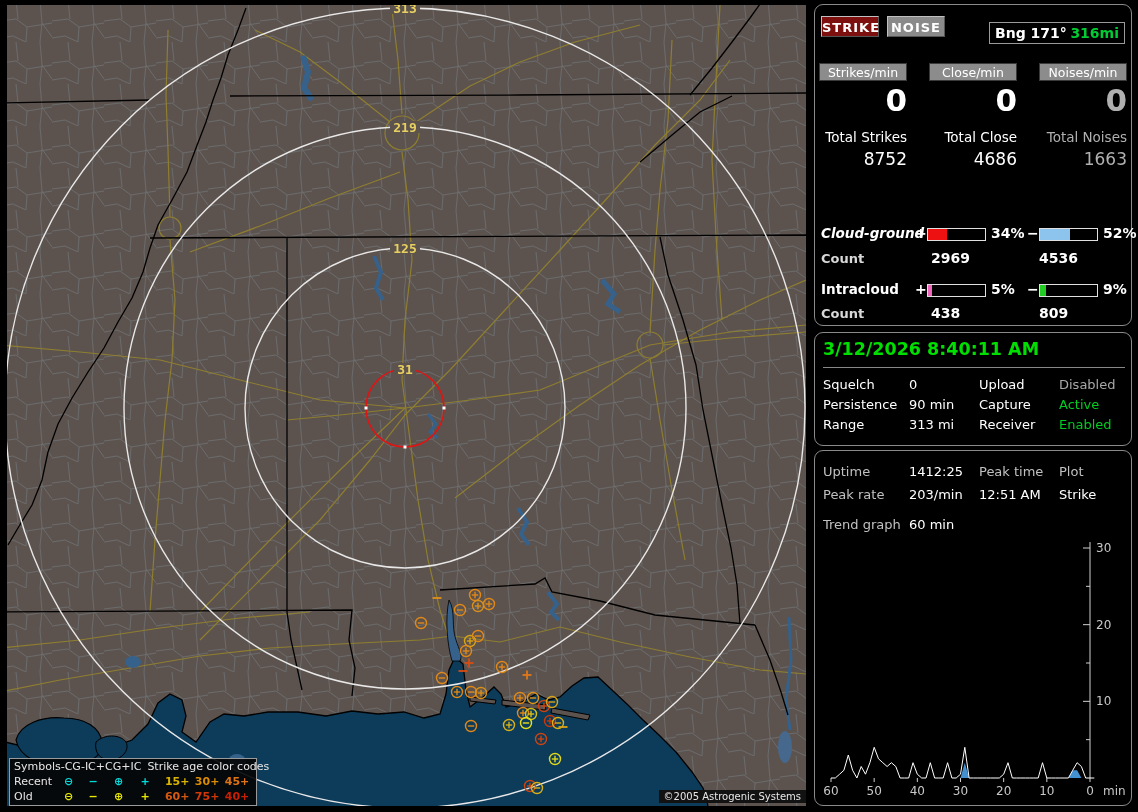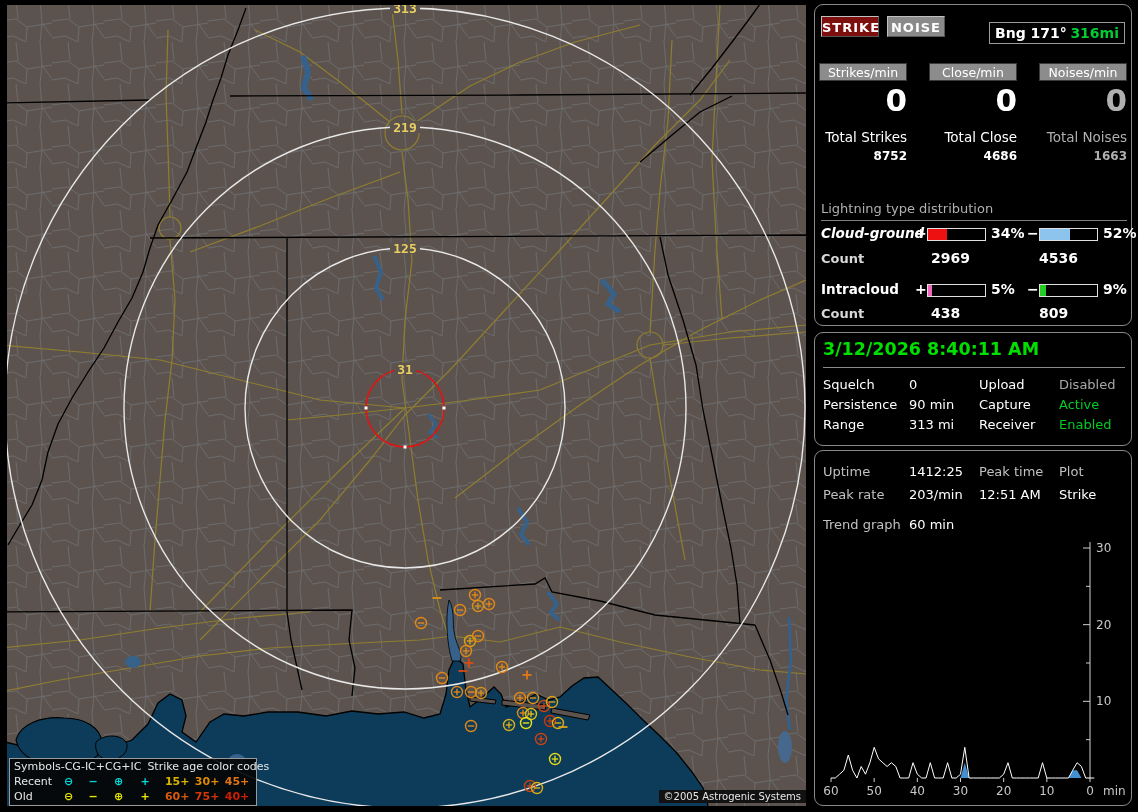--- a/index.html
+++ b/index.html
@@ -29,21 +29,21 @@
   #strike-btn{left:6px;width:58px;background:#7d0f0f;}
   #noise-btn{left:72px;width:58px;background:#8a8a8a;}
   #bng-box{position:absolute;right:6px;top:17px;width:136px;height:22px;line-height:20px;
            background:#000;border:1px solid #9a9a9a;font-size:14px;font-weight:bold;box-sizing:border-box;padding:0 5px;}
   #bng-box .mi{float:right;color:#00cc33;}
   .chip{position:absolute;top:58px;width:88px;height:18px;line-height:17px;text-align:center;
         font-size:12.5px;color:#fff;background:#8c8c8c;border:1px solid #3a3a3a;box-sizing:border-box;}
   .ccol{position:absolute;width:88px;text-align:right;}
   .zero{top:77px;font-size:31px;font-weight:bold;padding-right:4px;}
   .tlabel{top:124px;font-size:13.5px;}
-  .tval{top:144px;font-size:12px;font-weight:bold;}
+  .tval{top:144px;font-size:17px;font-weight:normal;}
   .dim{color:#b0b0b0;}
   #dist-title{position:absolute;left:6px;top:196px;width:306px;color:#b0b0b0;font-size:13px;
               border-bottom:1px solid #808080;padding-bottom:4px;}
   .dname{font-size:13.5px;font-weight:bold;}
   .dsign{font-size:14px;font-weight:bold;}
   .bar{position:absolute;width:57px;height:11px;border:1px solid #e0e0e0;background:#000;}
   .bar div{height:100%;width:0;}
   .dpct{font-size:14px;font-weight:bold;}
   .cnt{font-size:13px;font-weight:bold;color:#d8d8d8;}
   .cntv{font-size:14px;font-weight:bold;}
@@ -355,21 +355,20 @@
   <div class="abs ccol zero dim" style="left:224px;">0</div>
 
   <div class="abs ccol tlabel" style="left:4px;">Total Strikes</div>
   <div class="abs ccol tlabel" style="left:114px;">Total Close</div>
   <div class="abs ccol tlabel dim" style="left:224px;">Total Noises</div>
 
   <div class="abs ccol tval" style="left:4px;">8752</div>
   <div class="abs ccol tval" style="left:114px;">4686</div>
   <div class="abs ccol tval dim" style="left:224px;">1663</div>
 
-  <div id="dist-title">Lightning type distribution</div>
 
   <div class="abs dname" style="left:6px;top:220px;font-style:italic;">Cloud-ground</div>
   <div class="abs dsign" style="left:100px;top:220px;">+</div>
   <div class="bar" style="left:112px;top:223px;">
       <div style="width: 34%; background: rgb(238, 17, 17);"></div>
     </div>
   <div class="abs dpct" style="left:176px;top:220px;">34%</div>
   <div class="abs dsign" style="left:212px;top:220px;">−</div>
   <div class="bar" style="left:224px;top:223px;">
       <div style="width: 52%; background: rgb(140, 196, 238);"></div>

